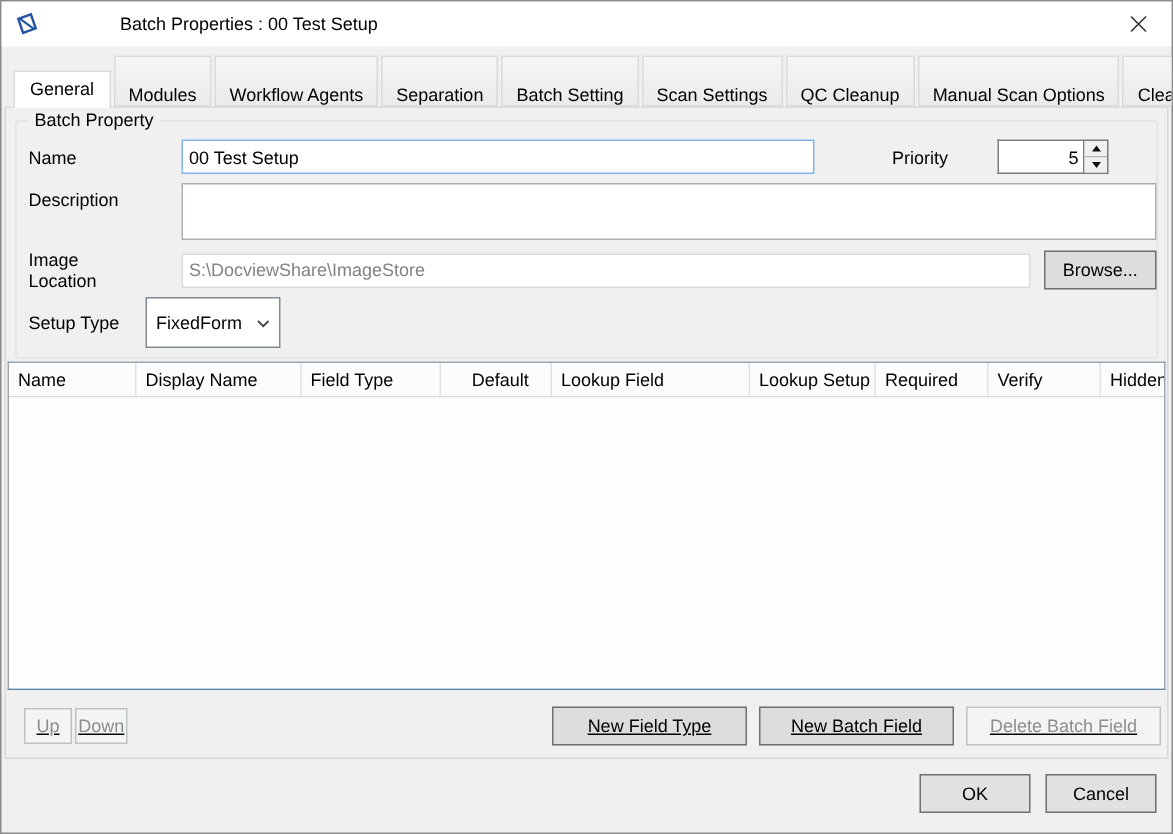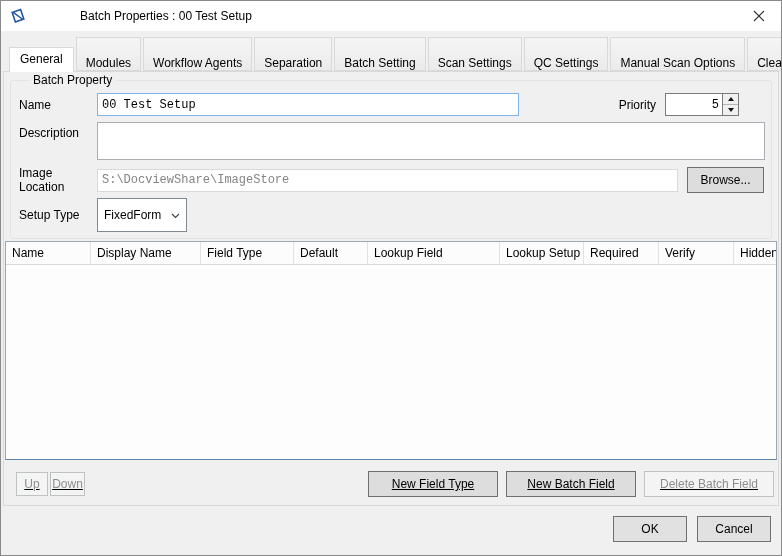--- a/index.html
+++ b/index.html
@@ -31,26 +31,26 @@
     background:#ffffff; border-bottom:none; margin-bottom:-1px;
   }
 
   
   .tabpage {
     flex:1; margin:0 2px; border:1px solid #d9d9d9; background:#f0f0f0;
     display:flex; flex-direction:column; min-height:0;
   }
 
   .groupbox { margin:8px 6px 0 6px; border:1px solid #e3e3e3; border-radius:3px; position:relative; padding:12px 0 6px 0; }
-  .groupbox-label { position:absolute; top:-8px; left:18px; background:#f0f0f0; padding:0 4px; }
+  .groupbox-label { position:absolute; top:-8px; left:8px; background:#f0f0f0; padding:0 4px; }
 
   .form-row { display:flex; align-items:center; margin-bottom:6px; }
   .form-label { width:86px; padding-left:8px; flex-shrink:0; }
 
-  input, textarea { font-family:Liberation Mono, monospace; font-size:12px; outline:none; }
+  input, textarea { font-family:Liberation Sans, sans-serif; font-size:12px; outline:none;margin-left:24px; }
   .name-input { width:422px; height:23px; border:1px solid #7eb4ea; padding:0 4px; background:#fff; }
   .priority-label { margin-left:auto; margin-right:9px; }
   .spinbox { display:flex; height:23px; margin-right:32px; }
   .spin-field { width:57px; height:23px; border:1px solid #7a7a7a; border-right:none; text-align:right; padding:0 3px; background:#fff; }
   .spin-btns { width:17px; display:flex; flex-direction:column; border:1px solid #7a7a7a; background:#f0f0f0; }
   .spin-btn { flex:1; display:flex; align-items:center; justify-content:center; background:#f0f0f0; }
   .spin-btn:first-child { border-bottom:1px solid #b5b5b5; }
   .tri-up { width:0; height:0; border-left:3.5px solid transparent; border-right:3.5px solid transparent; border-bottom:4px solid #111; }
   .tri-down { width:0; height:0; border-left:3.5px solid transparent; border-right:3.5px solid transparent; border-top:4px solid #111; }
 
@@ -110,21 +110,21 @@
     </div>
   </div>
 
   <div class="tabstrip" id="tabstrip">
       <div class="tab active">General</div>
       <div class="tab">Modules</div>
       <div class="tab">Workflow Agents</div>
       <div class="tab">Separation</div>
       <div class="tab">Batch Setting</div>
       <div class="tab">Scan Settings</div>
-      <div class="tab">QC Settings</div>
+      <div class="tab">QC Cleanup</div>
       <div class="tab">Manual Scan Options</div>
       <div class="tab">Cleanup and Search</div>
     </div>
 
   <div class="tabpage">
 
     <div class="groupbox">
       <span class="groupbox-label">Batch Property</span>
 
       <div class="form-row">
@@ -166,21 +166,21 @@
           </span>
         </div>
       </div>
     </div>
 
     <div class="fields-table">
       <div class="thead" id="thead">
           <div class="th" style="width: 85px;">Name</div>
           <div class="th" style="width: 110px;">Display Name</div>
           <div class="th" style="width: 93px;">Field Type</div>
-          <div class="th" style="width: 74px;">Default</div>
+          <div class="th" style="width: 74px; text-align: center;">Default</div>
           <div class="th" style="width: 132px;">Lookup Field</div>
           <div class="th" style="width: 84px;">Lookup Setup</div>
           <div class="th" style="width: 75px;">Required</div>
           <div class="th" style="width: 75px;">Verify</div>
           <div class="th" style="width: 120px;">Hidden</div>
         </div>
       <div class="tbody" id="tbody"></div>
     </div>
 
     <div class="actions">

